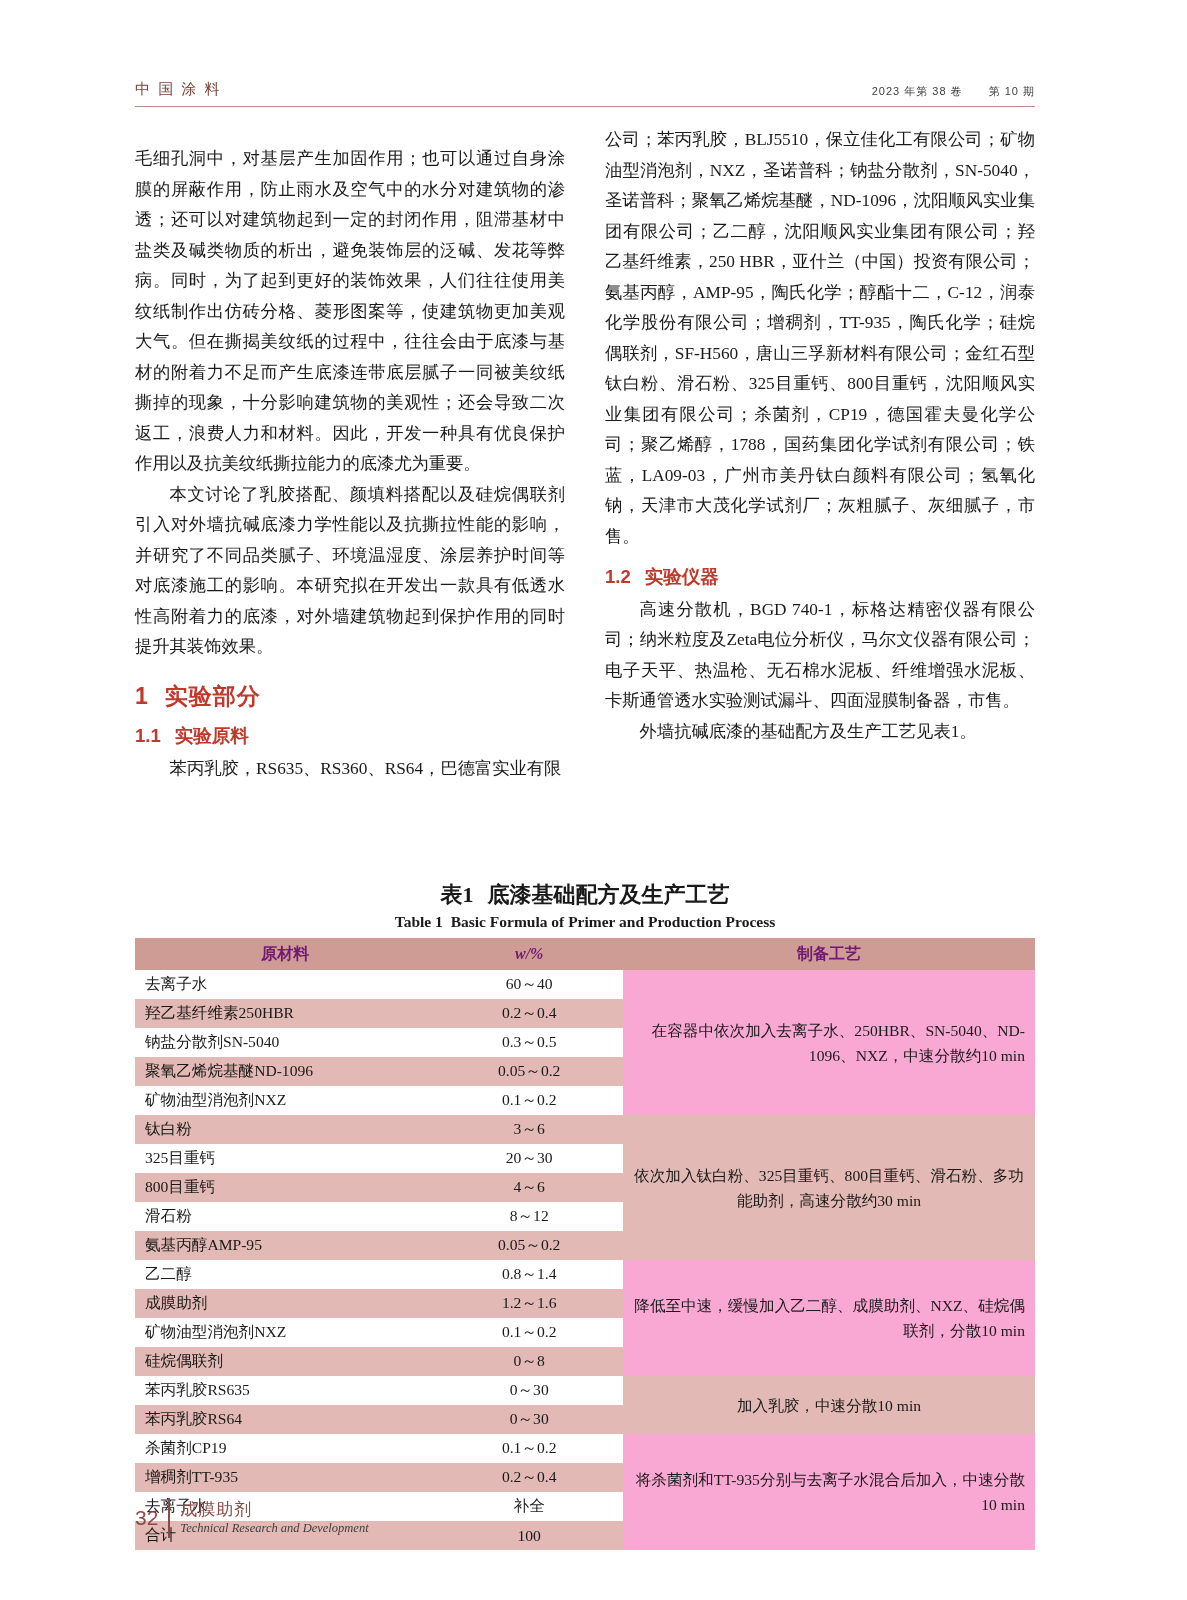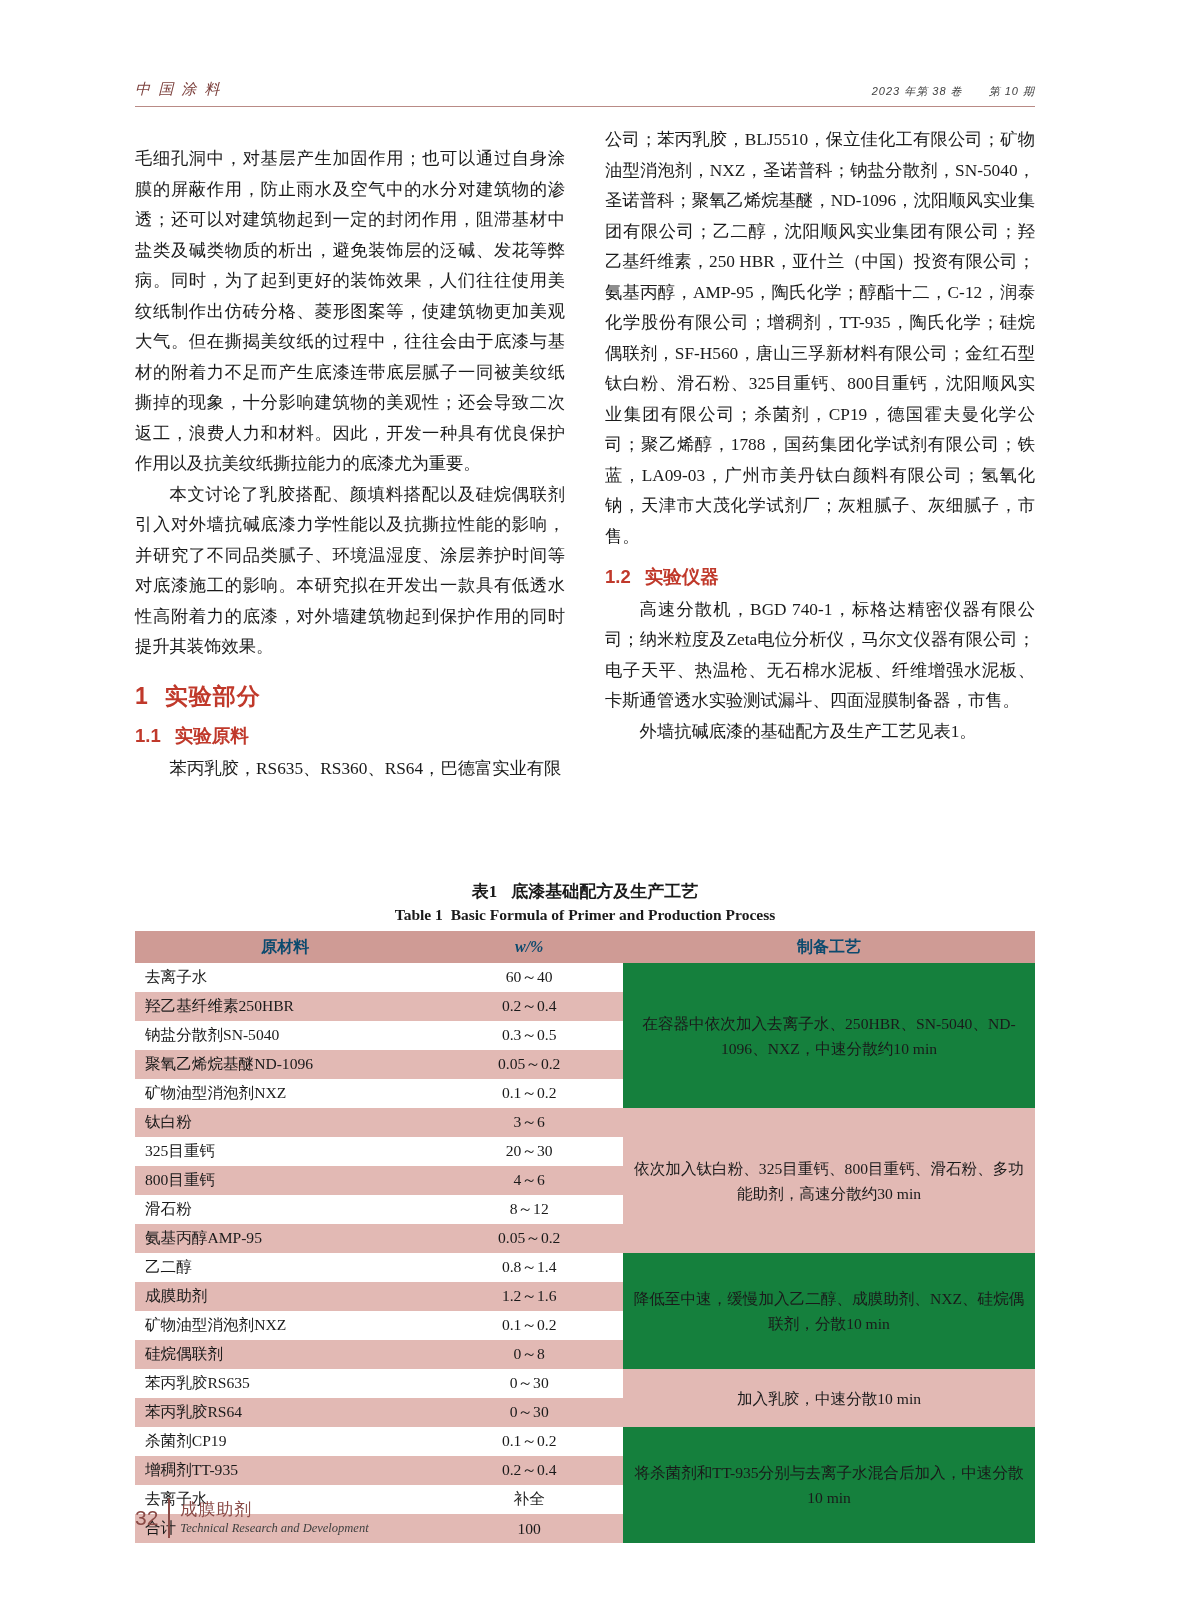--- a/index.html
+++ b/index.html
@@ -29,21 +29,20 @@
     left: 135px;
     top: 80px;
     width: 900px;
     display: flex;
     justify-content: space-between;
     align-items: flex-end;
     font-size: 15px;
     color: #8a4a46;
     padding-bottom: 7px;
     border-bottom: 1px solid #b98b86;
-    font-style: italic;
   }
   .header .left {
     letter-spacing: 2px;
     font-family: "Liberation Sans", sans-serif;
     font-size: 15px;
     color: #7b3f3b;
   }
   .header .right {
     font-family: "Liberation Sans", sans-serif;
     font-size: 11px;
@@ -91,58 +90,58 @@
 
   
   .table-wrap {
     position: absolute;
     left: 135px;
     top: 880px;
     width: 900px;
   }
   .tbl-caption-cn {
     text-align: center;
-    font-size: 17px;
+    font-size: 22px;
     font-weight: bold;
     margin-bottom: 3px;
     font-family: "Liberation Serif", serif;
   }
   .tbl-caption-cn .lbl { margin-right: 14px; }
   .tbl-caption-en {
     text-align: center;
     font-size: 15.5px;
     font-weight: bold;
     font-family: "Liberation Serif", serif;
     margin-bottom: 7px;
   }
   table.formula {
     border-collapse: collapse;
     width: 900px;
     font-size: 15.6px;
   }
   table.formula th {
     background: #cf9b95;
-    color: #0c4a6e;
+    color: #701a75;
     font-weight: bold;
     height: 30px;
     font-size: 16px;
     border: none;
   }
   table.formula td {
     height: 29px;
     border: none;
     padding: 0 10px;
   }
   td.name { width: 300px; text-align: left; padding-left: 36px; }
   td.val  { width: 180px; text-align: center; }
   td.proc { width: 420px; text-align: center; line-height: 25px; font-size: 15.6px;}
   tr.shade td.name, tr.shade td.val { background: #e2b9b4; }
   tr.plain td.name, tr.plain td.val { background: #ffffff; }
   td.proc.shade { background: #e2b9b4; }
-  td.proc.plain { background: #15803d; }
+  td.proc.plain { background: #f9a8d4; text-align: right; }
   th.c1 { width: 300px; }
   th.c2 { width: 180px; }
   th.c3 { width: 420px; }
   .italic { font-style: italic; }
 
   
   .footer {
     position: absolute;
     left: 135px;
     bottom: 62px;

